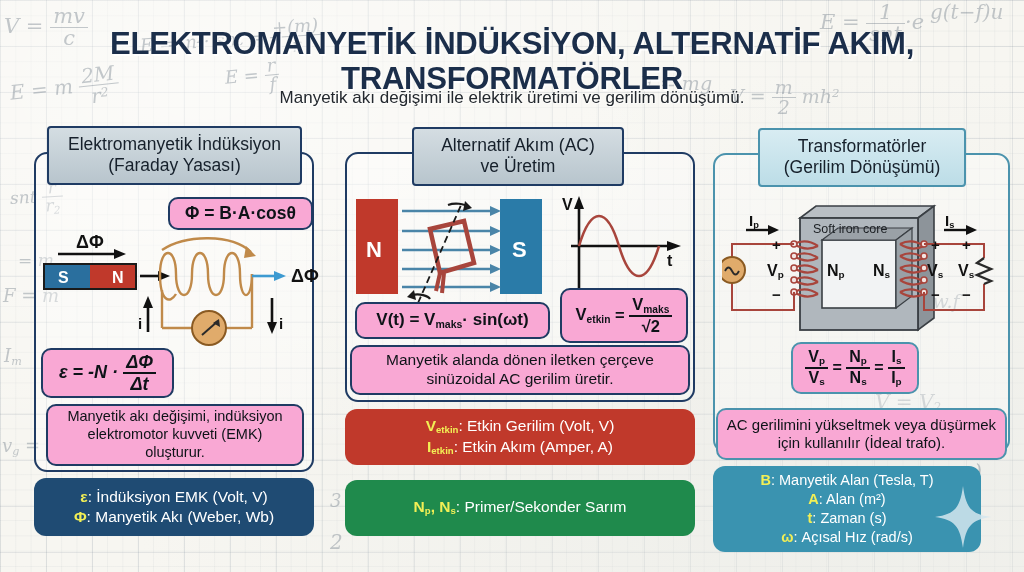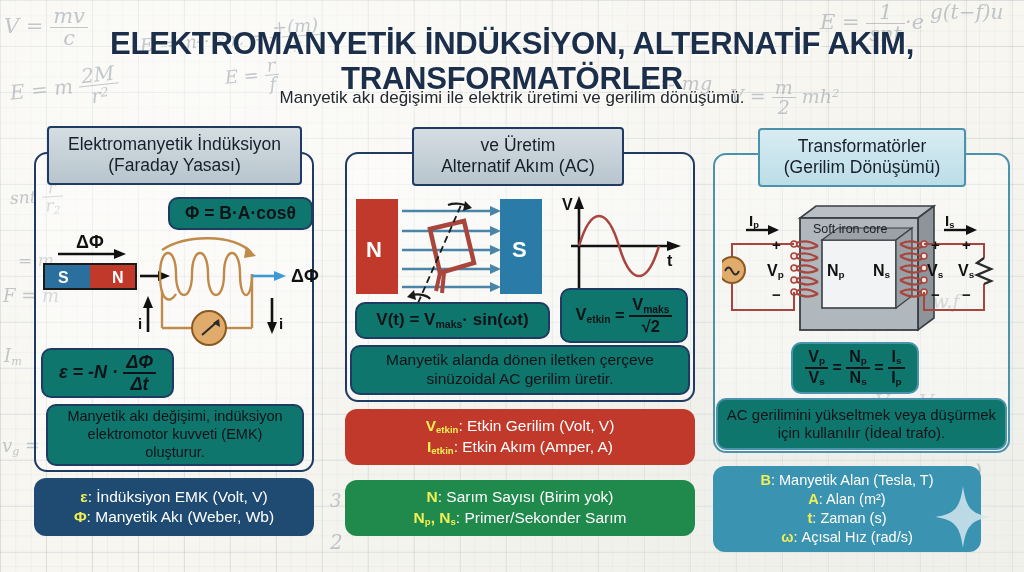--- a/index.html
+++ b/index.html
@@ -73,21 +73,21 @@
     text-align:center;
     font-size:17.5px; color:#16202b; line-height:1.2;
     padding:6px 14px 7px;
     z-index:5;
   }
   .panel-head.teal { border-color:#4b93ad; background:linear-gradient(180deg,#d8ecf2 0%,#bcdde7 100%); }
 
   
   .wbox {
     position:absolute;
-    background:#0f766e;
+    background:#f9a8d4;
     border:2.2px solid #1f3b63;
     border-radius:10px;
     text-align:center;
     color:#0e1318;
     line-height:1.22;
     display:flex; align-items:center; justify-content:center;
   }
   .wbox.teal { border-color:#4b93ad; }
 
   
@@ -228,22 +228,22 @@
     <span class="k">ε</span><span>: İndüksiyon EMK (Volt, V)</span>
   </div>
   <div>
     <span class="k">Φ</span><span>: Manyetik Akı (Weber, Wb)</span>
   </div>
 </div>
 
 <div class="panel" style="left:345px; top:152px; width:350px; height:250px;"></div>
 
 <div class="panel-head" style="left:412px; top:127px; width:212px;">
+  <div>Alternatif Akım (AC)</div>
   <div>ve Üretim</div>
-  <div>Alternatif Akım (AC)</div>
 </div>
 
 <svg style="position:absolute; left:352px; top:195px;" width="200" height="120" viewBox="0 0 200 120">
   <rect x="4" y="4" width="42" height="95" fill="#c0392b"></rect>
   <rect x="148" y="4" width="42" height="95" fill="#2a7ba8"></rect>
   <g stroke="#4a85a8" stroke-width="2.4">
     <line x1="50" y1="16" x2="138" y2="16"></line>
     <line x1="50" y1="36" x2="138" y2="36"></line>
     <line x1="50" y1="55" x2="138" y2="55"></line>
     <line x1="50" y1="74" x2="138" y2="74"></line>
@@ -297,23 +297,20 @@
 <div class="chip chip-red" style="left:345px; top:409px; width:350px; height:56px;">
   <div>
     <span class="k"><span>V</span><sub>etkin</sub></span><span>: Etkin Gerilim (Volt, V)</span>
   </div>
   <div>
     <span class="k"><span>I</span><sub>etkin</sub></span><span>: Etkin Akım (Amper, A)</span>
   </div>
 </div>
 
 <div class="chip chip-green" style="left:345px; top:480px; width:350px; height:56px;">
-  <div>
-    <span class="k">N</span><span>: Sarım Sayısı (Birim yok)</span>
-  </div>
   <div>
     <span class="k">N<sub>p</sub>, N<sub>s</sub></span><span>: Primer/Sekonder Sarım</span>
   </div>
 </div>
 
 <div class="panel teal" style="left:713px; top:153px; width:297px; height:300px;"></div>
 
 <div class="panel-head teal" style="left:758px; top:128px; width:208px;">
   <div>Transformatörler</div>
   <div>(Gerilim Dönüşümü)</div>
@@ -391,21 +388,21 @@
       <span class="n">N<sub>p</sub></span>
       <span class="d">N<sub>s</sub></span>
     </span>
   &nbsp;=&nbsp;
   <span class="f">
       <span class="n">I<sub>s</sub></span>
       <span class="d">I<sub>p</sub></span>
     </span>
 </div>
 
-<div class="wbox teal" style="left:716px; top:398px; width:291px; height:52px; font-size:15px; padding:3px 8px;">
+<div class="wbox teal" style="left:716px; top:408px; width:291px; height:52px; font-size:15px; padding:3px 8px;">
   <span>AC gerilimini yükseltmek veya düşürmek için kullanılır (İdeal trafo).</span>
 </div>
 
 <div class="chip chip-teal" style="left:713px; top:466px; width:268px; height:86px; font-size:14.5px;">
   <div>
     <span class="k">B</span><span>: Manyetik Alan (Tesla, T)</span>
   </div>
   <div>
     <span class="k">A</span><span>: Alan (m²)</span>
   </div>

